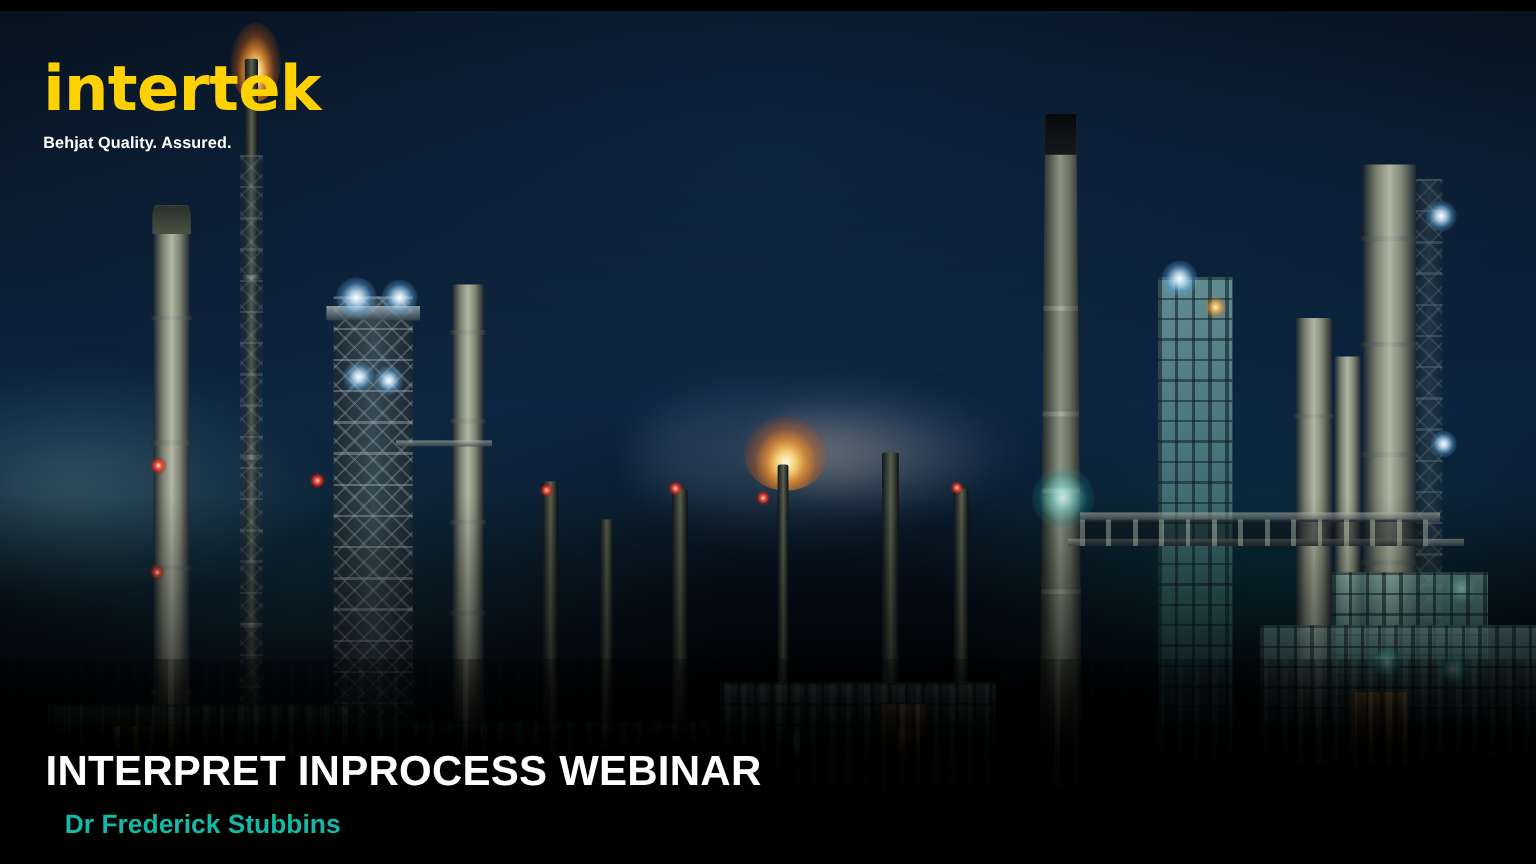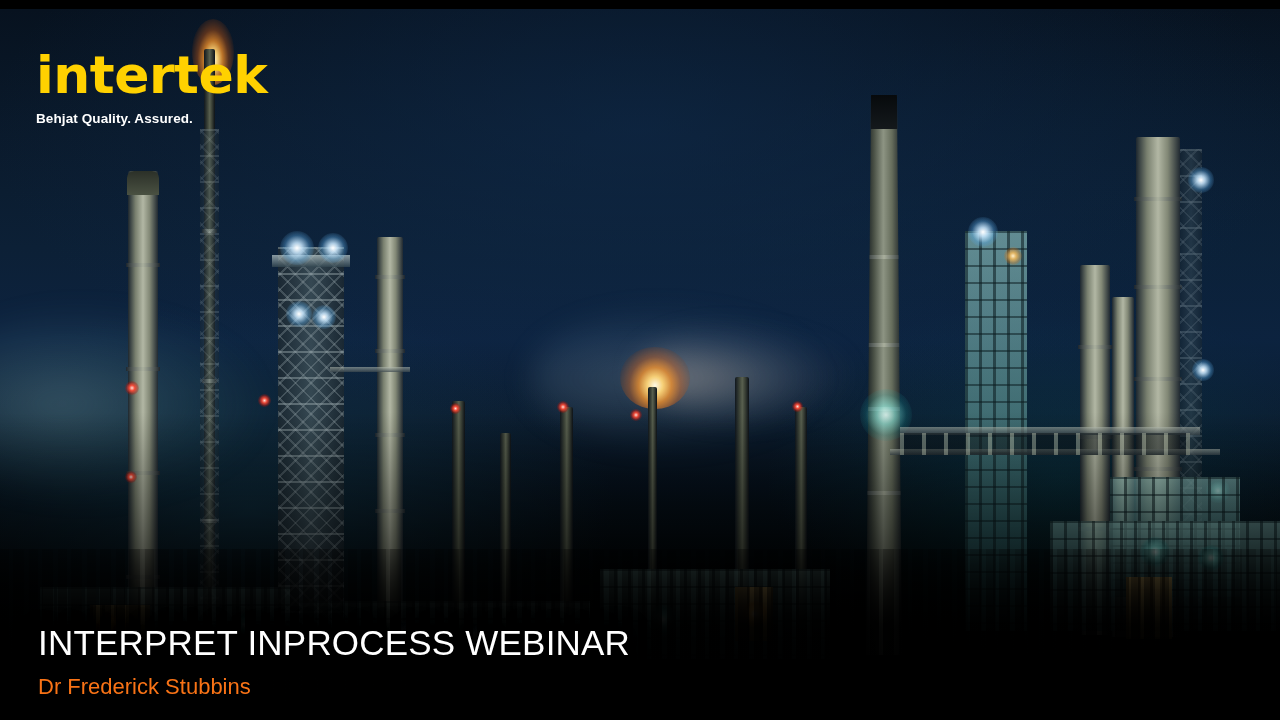--- a/index.html
+++ b/index.html
@@ -176,44 +176,45 @@
     letter-spacing:.1px;
   }
 
   
   .text-block{
     position:absolute; left:38px; bottom:18px; z-index:30;
     width:960px;
   }
   .title{
     font-size:35px;
-    font-weight:400;
+    font-weight:700;
     color:#ffffff;
     letter-spacing:.2px;
     line-height:44px;
     text-shadow:0 2px 8px rgba(0,0,0,.85), 0 0 22px rgba(0,0,0,.7);
     white-space:nowrap;
   }
   .subtitle{
     margin-top:8px;
     font-size:27.5px;
     font-weight:700;
     color:#F7C400;
     line-height:34px;
     letter-spacing:-.1px;
     text-shadow:0 2px 7px rgba(0,0,0,.8), 0 0 18px rgba(0,0,0,.65);
     white-space:nowrap;
   }
   .presenter{
     font-size:22px;
-    font-weight:400;
-    color:#f97316;
+    font-weight:700;
+    color:#14b8a6;
     line-height:31px;
     text-shadow:0 2px 7px rgba(0,0,0,.9);
     white-space:nowrap;
+    margin-left:16px;
   }
   .presenters{ margin-top:6px; }
   .date{
     margin-top:20px;
     font-size:15px;
     font-weight:700;
     color:#ffffff;
     line-height:18px;
     text-shadow:0 1px 5px rgba(0,0,0,.9);
   }

